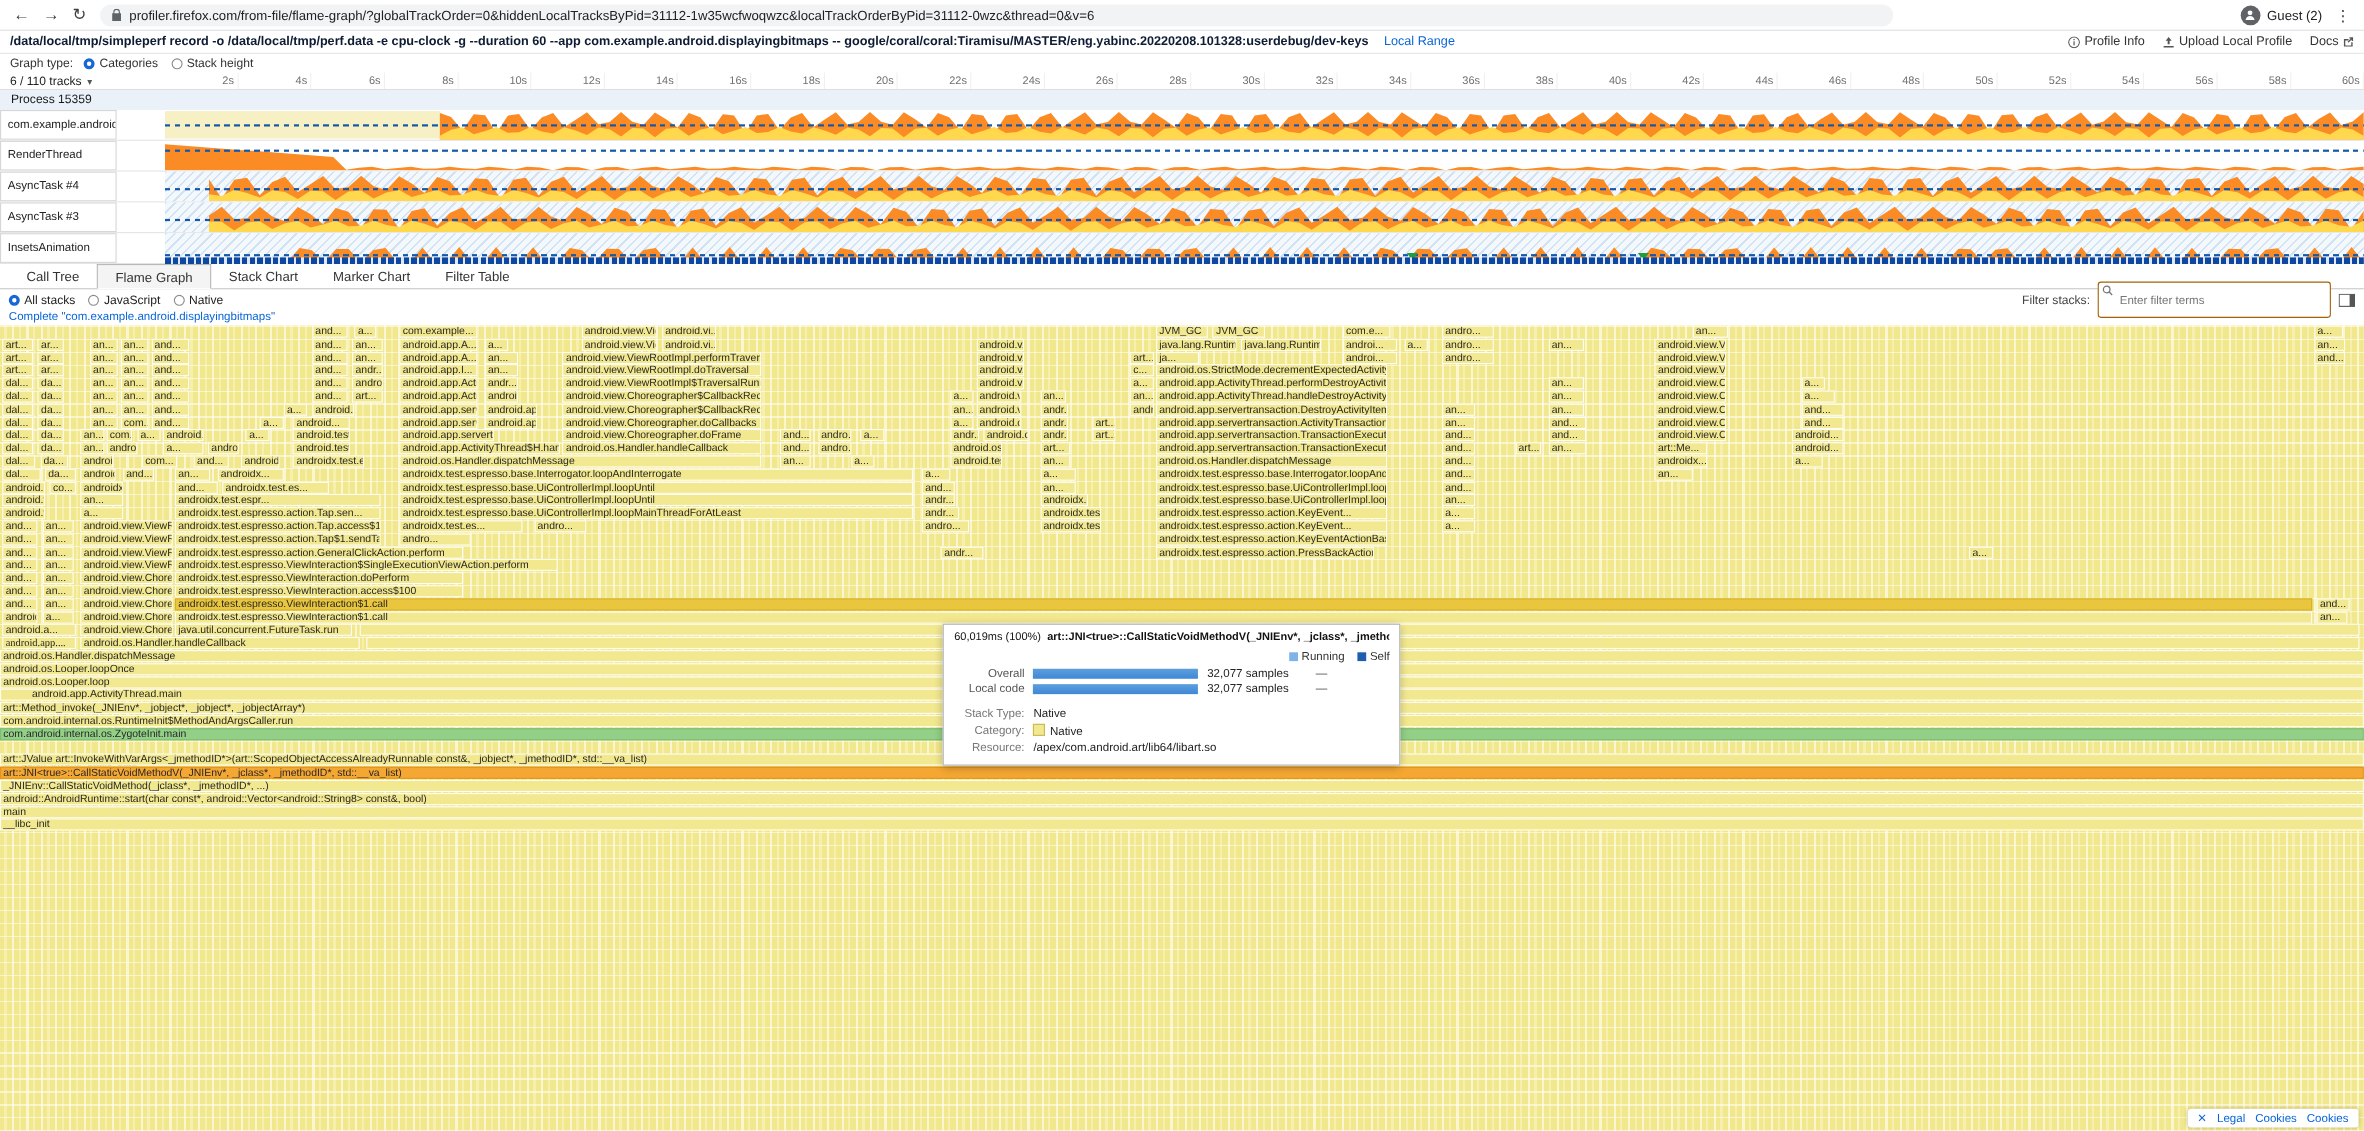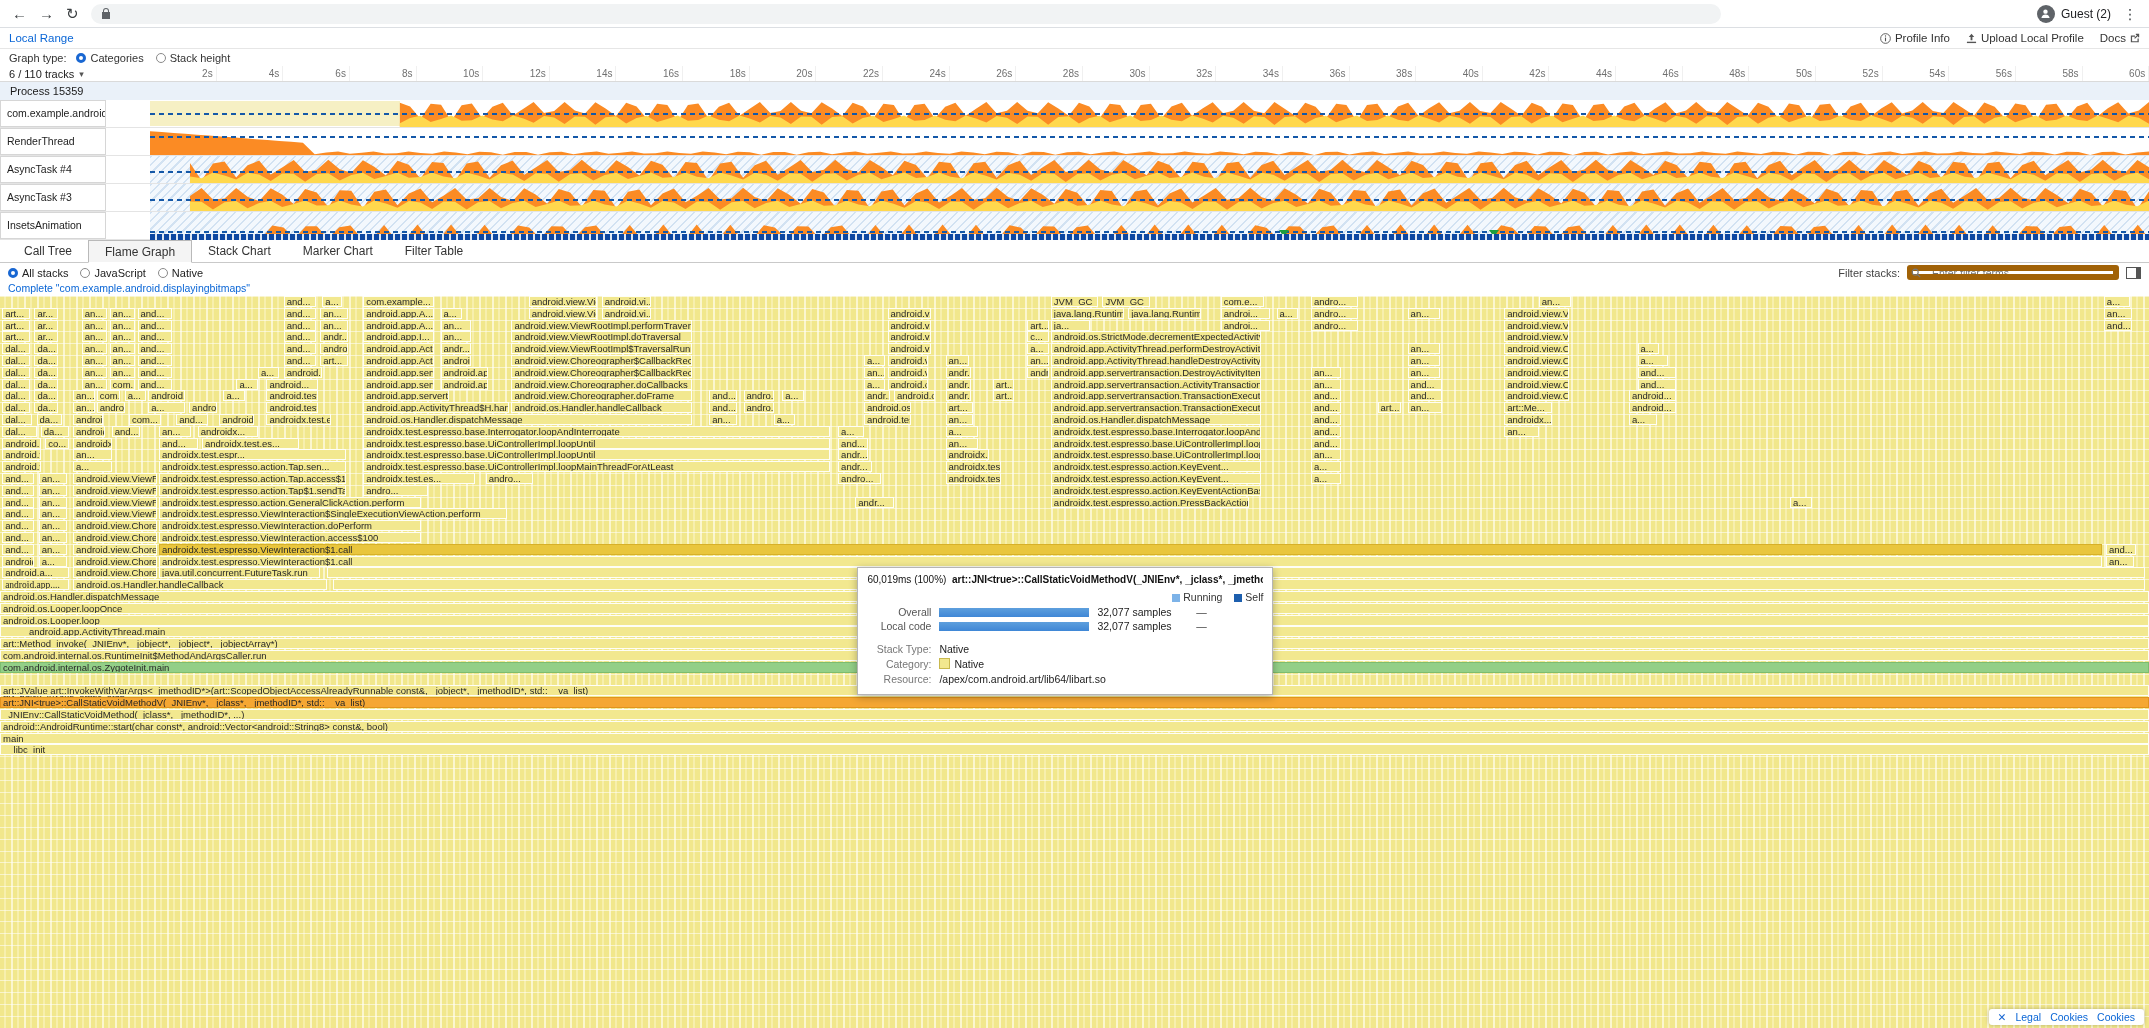--- a/index.html
+++ b/index.html
@@ -56,21 +56,21 @@
   
   .tabbar{position:absolute;top:240px;left:0;right:0;height:23px;border-bottom:1px solid #c9c9c9;
           display:flex;align-items:stretch;padding-left:8px;background:#fff;font-size:12px;box-sizing:border-box}
   .tab{padding:0 16px;display:flex;align-items:center;color:#333;cursor:pointer}
   .tab.active{border:1px solid #b9b9b9;border-bottom:1px solid #fff;background:#f4f4f4;margin-bottom:-1px}
   .filters{position:absolute;top:263px;left:0;right:0;height:19px;display:flex;align-items:center;
            gap:12px;padding:0 8px;font-size:11px;color:#222;box-sizing:border-box}
   .filters .right{margin-left:auto;display:flex;align-items:center;gap:7px}
   .searchwrap{position:relative}
   .searchwrap svg{position:absolute;left:4px;top:2.5px}
-  .searchinput{width:212px;height:15px;border:6px solid #a16207;border-radius:3px;font-size:10.5px;
+  .searchinput{width:212px;height:33px;border:1px solid #a16207;border-radius:3px;font-size:10.5px;
                padding:0 4px 0 19px;box-sizing:border-box;font-family:"Liberation Sans",sans-serif}
   .crumb{position:absolute;top:282px;left:0;right:0;height:14px;font-size:10.5px;color:#0a66d6;
          padding-left:8px;cursor:pointer}
   
   .flame{position:absolute;top:296px;left:0;right:0;bottom:0;overflow:hidden;
     background:
       repeating-linear-gradient(180deg,rgba(255,255,255,.55) 0 1px,transparent 1px 11.8px),
       repeating-linear-gradient(90deg,#f1e78c 0 4px,#f7efad 4px 6px,#f1e78c 6px 11px,#fbf6cf 11px 13px)}
   .cell{position:absolute;height:11px;font-size:9.5px;line-height:10px;padding:0 2px;box-sizing:border-box;
         background:#f2e88f;border:1px solid rgba(255,255,255,.92);overflow:hidden;white-space:nowrap;
@@ -110,34 +110,36 @@
 <div class="chrome">
   <span class="navbtn">←</span>
   <span class="navbtn">→</span>
   <span class="navbtn">↻</span>
   <div class="urlbar">
     <span>
       <svg width="10" height="11" viewBox="0 0 10 11">
           <path d="M2 4V3a3 3 0 0 1 6 0v1h1v7H1V4h1zm1 0h4V3a2 2 0 0 0-4 0v1z" fill="#5f6368"></path>
         </svg>
     </span>
+    <span class="urltext">profiler.firefox.com/from-file/flame-graph/?globalTrackOrder=0&amp;hiddenLocalTracksByPid=31112-1w35wcfwoqwzc&amp;localTrackOrderByPid=31112-0wzc&amp;thread=0&amp;v=6</span>
   </div>
   <div class="guest">
     <span class="avatar">
       <svg width="11" height="11" viewBox="0 0 12 12">
           <circle cx="6" cy="4" r="2.4" fill="#fff"></circle>
           <path d="M1.5 11c.5-2.6 2.3-3.8 4.5-3.8S10 8.4 10.5 11z" fill="#fff"></path>
         </svg>
     </span>
     <span>Guest (2)</span>
   </div>
   <span class="kebab">⋮</span>
 </div>
 
 <div class="cmdbar">
+  <span class="cmd">/data/local/tmp/simpleperf record -o /data/local/tmp/perf.data -e cpu-clock -g --duration 60 --app com.example.android.displayingbitmaps -- google/coral/coral:Tiramisu/MASTER/eng.yabinc.20220208.101328:userdebug/dev-keys</span>
   <span class="fullrange">Local Range</span>
   <span class="hdr-right">
     <span class="hdr-item">
       <span>
           <svg width="11" height="11" viewBox="0 0 12 12">
             <circle cx="6" cy="6" r="5.3" fill="none" stroke="#555"></circle>
             <rect x="5.4" y="5" width="1.2" height="4" fill="#555"></rect>
             <rect x="5.4" y="2.6" width="1.2" height="1.3" fill="#555"></rect>
           </svg>
         </span>

